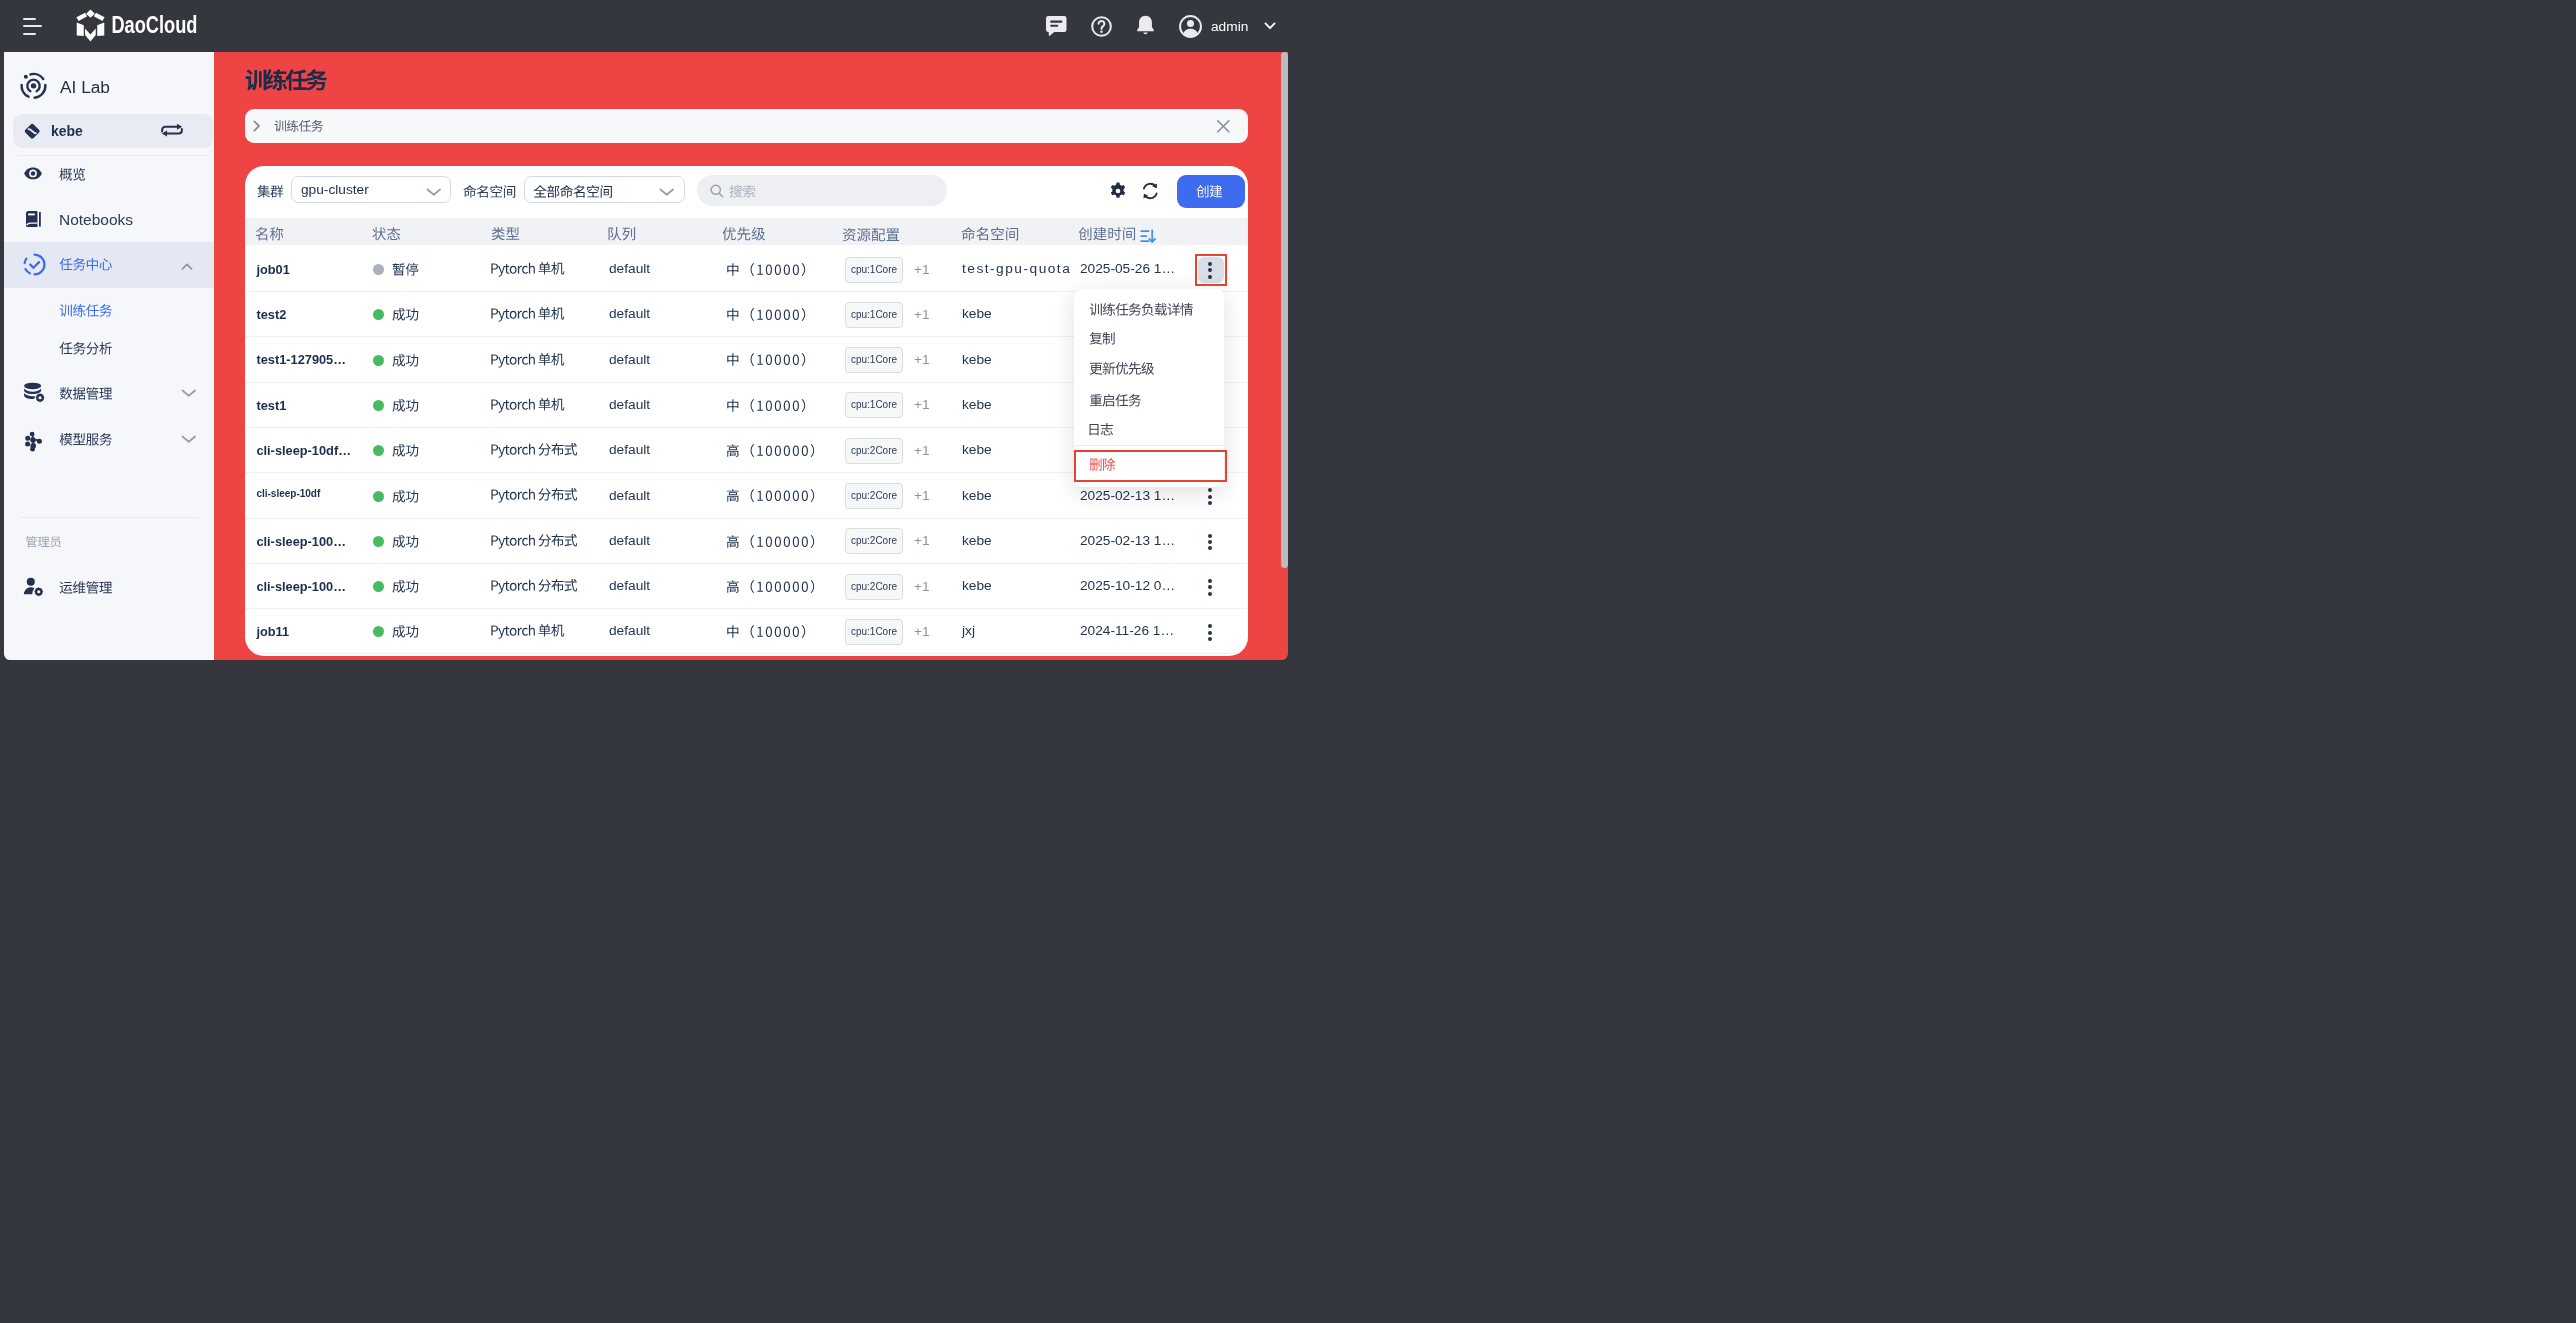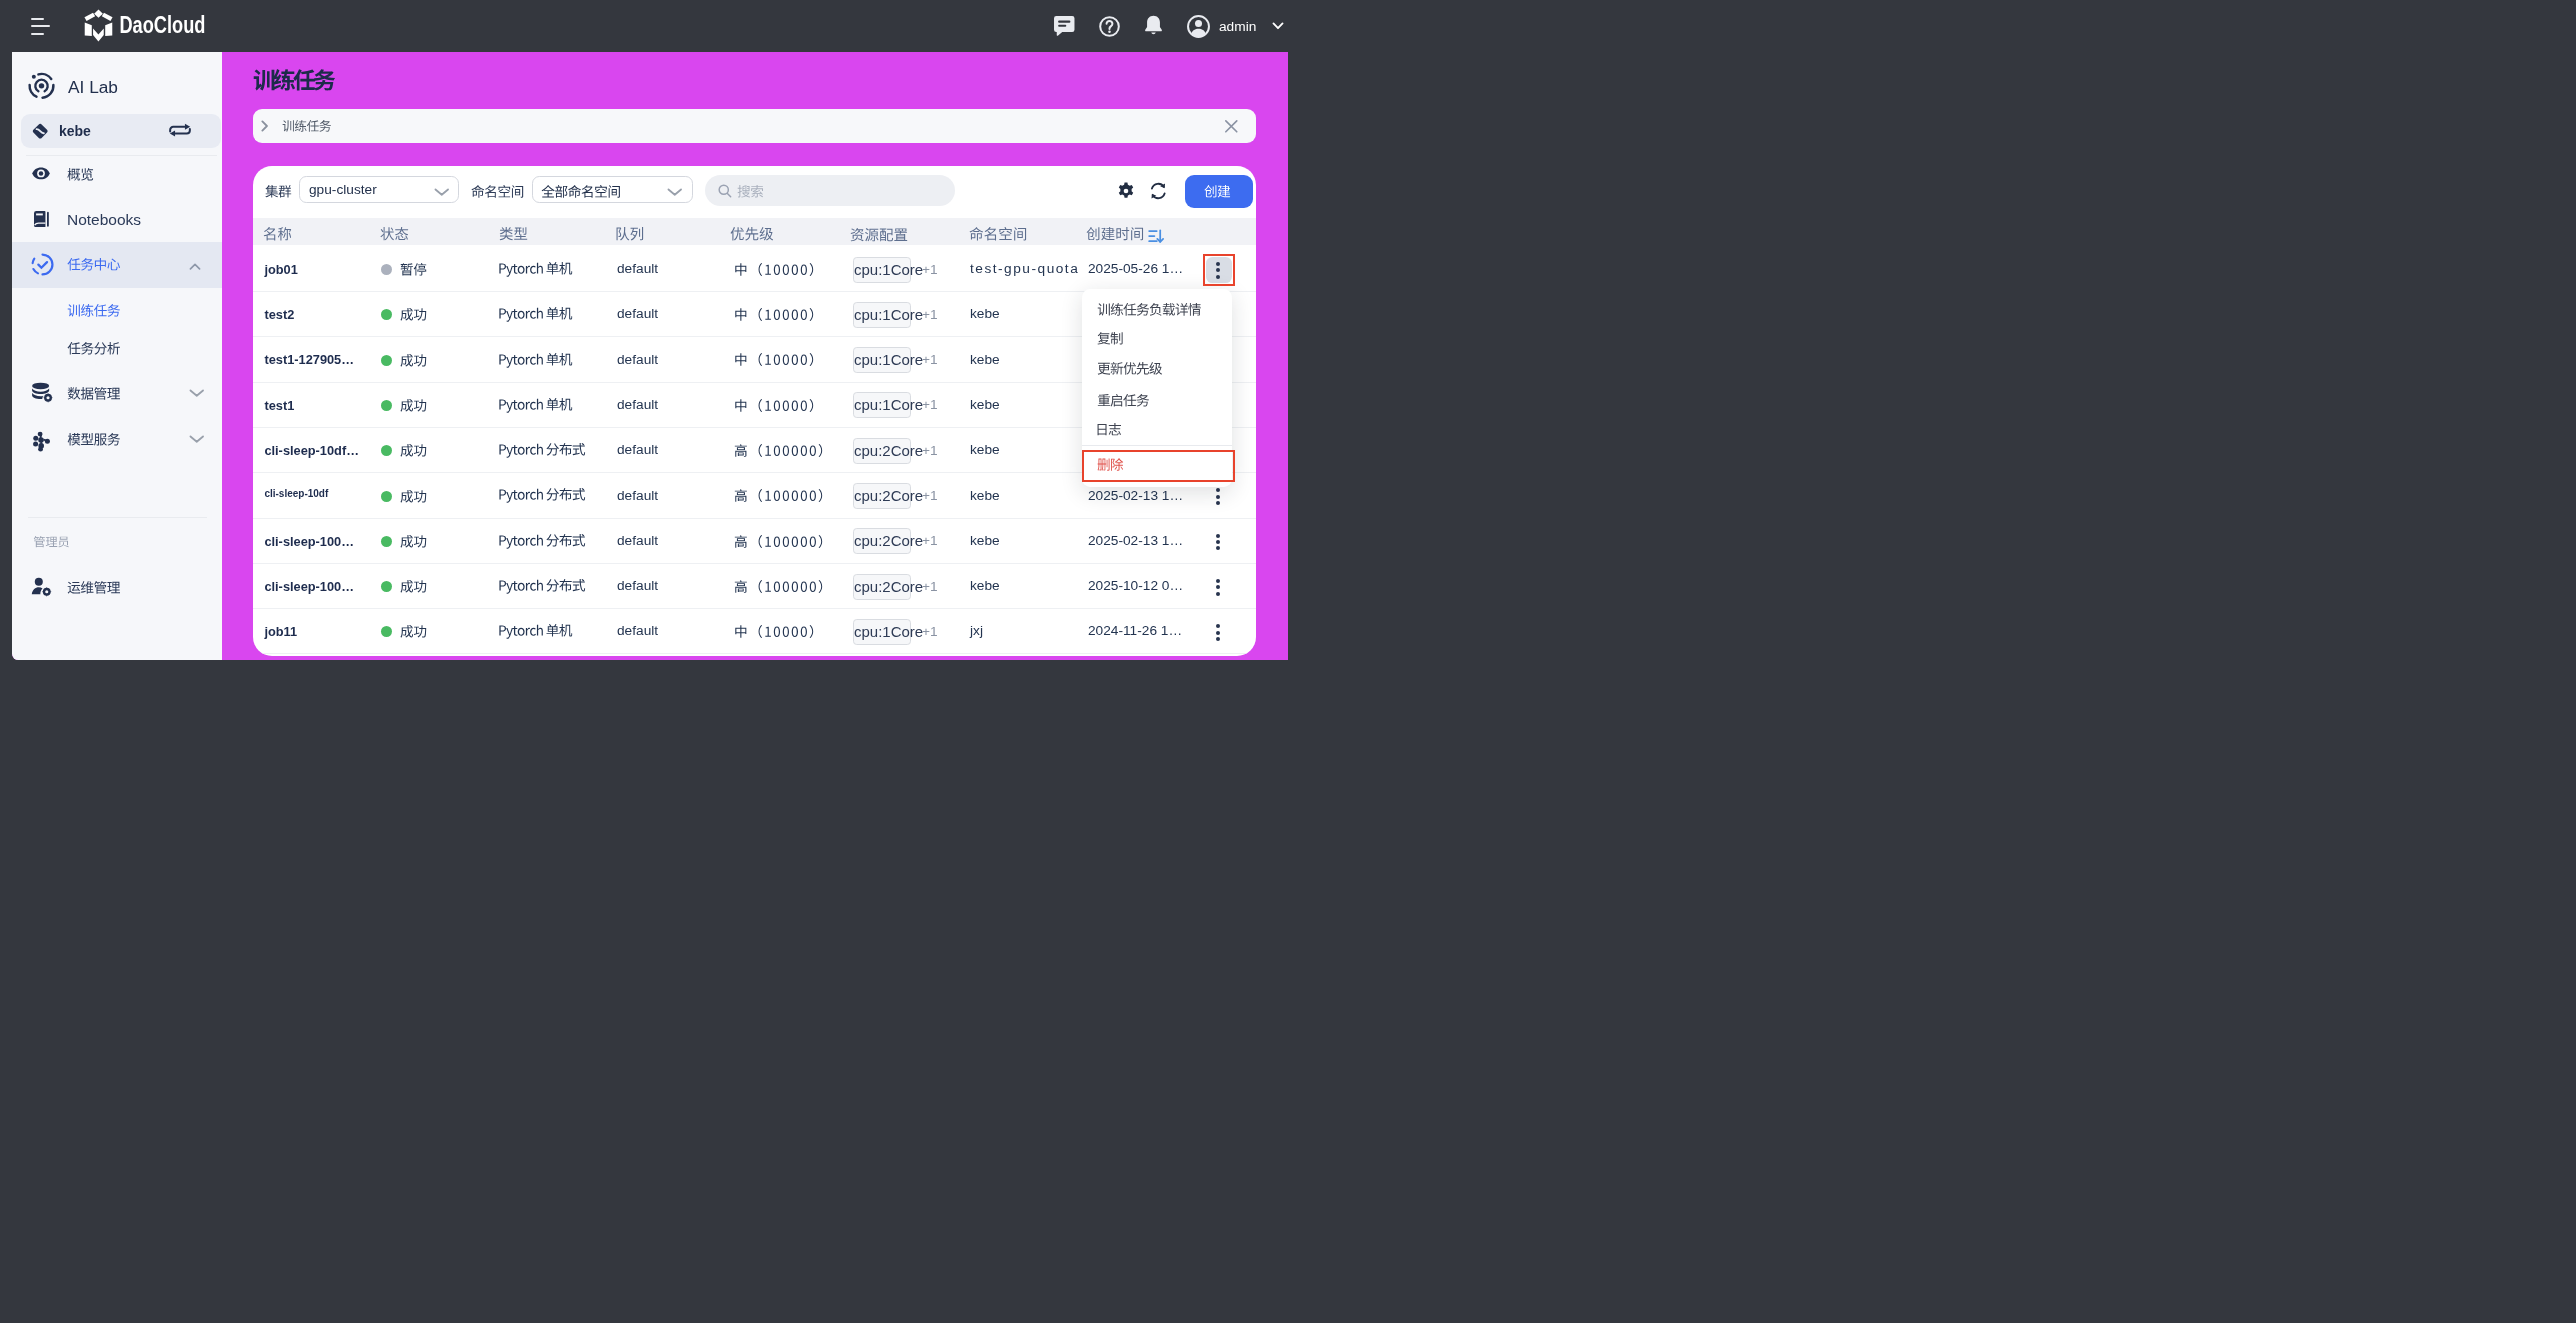--- a/index.html
+++ b/index.html
@@ -1,21 +1,21 @@
 <!DOCTYPE html>
 <html style="font-size:14.6px"><head><meta charset="utf-8"><style>
 html,body{margin:0;padding:0}
 body{width:1288px;height:662px;background:#34373e;font-family:"Liberation Sans",sans-serif;overflow:hidden;position:relative}
 .abs{position:absolute}
 svg.t{position:absolute;overflow:visible}
-#app{position:absolute;left:12px;top:0;width:1284px;height:660px;border-radius:0 0 6.4px 6.4px;overflow:hidden;background:#d946ef}
+#app{position:absolute;left:4px;top:0;width:1284px;height:660px;border-radius:0 0 6.4px 6.4px;overflow:hidden;background:#ef4444}
 .hline{position:absolute;background:#e9ebef;height:0.9px}
 .lat{position:absolute;color:#233450;font-size:13.7px;white-space:nowrap}
 .kdot{position:absolute;width:4px;height:4px;border-radius:50%;background:#28344e}
-.chip{position:absolute;box-sizing:border-box;width:58px;height:25.6px;border:0.9px solid #d9dce1;background:#f6f7f9;border-radius:3.7px;color:#2e3b55;font-size:15px;line-height:24px;text-align:center;white-space:nowrap}
+.chip{position:absolute;box-sizing:border-box;width:58px;height:25.6px;border:0.9px solid #d9dce1;background:#f6f7f9;border-radius:3.7px;color:#2e3b55;font-size:10px;line-height:24px;text-align:center;white-space:nowrap}
 .redbox{position:absolute;border:2.3px solid #e8432c;box-sizing:border-box;z-index:30}
 </style></head><body>
 <div id="app">
 <div class="abs" style="left:0;top:52px;width:210px;bottom:0;background:#f6f7fa"></div>
 <div class="abs" style="left:0;top:0;width:100%;height:52px;background:#34373e"></div>
 
 <div class="abs" style="left:19px;top:18px;width:12.8px;height:2.2px;background:#e8eaee;border-radius:1.1px"></div>
 <div class="abs" style="left:19px;top:25px;width:18.7px;height:2.2px;background:#e8eaee;border-radius:1.1px"></div>
 <div class="abs" style="left:19px;top:32.5px;width:12.8px;height:2.2px;background:#e8eaee;border-radius:1.1px"></div>
 <svg class="abs" style="left:72px;top:9.4px" width="29" height="33" viewBox="0 0 32 36">

